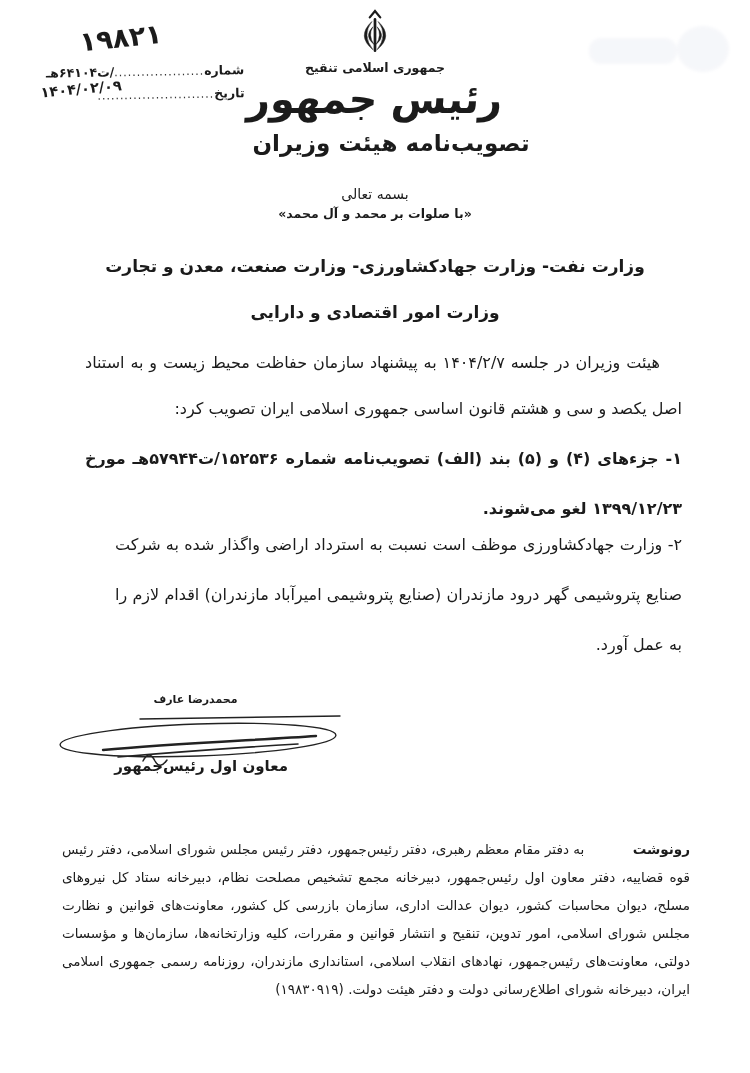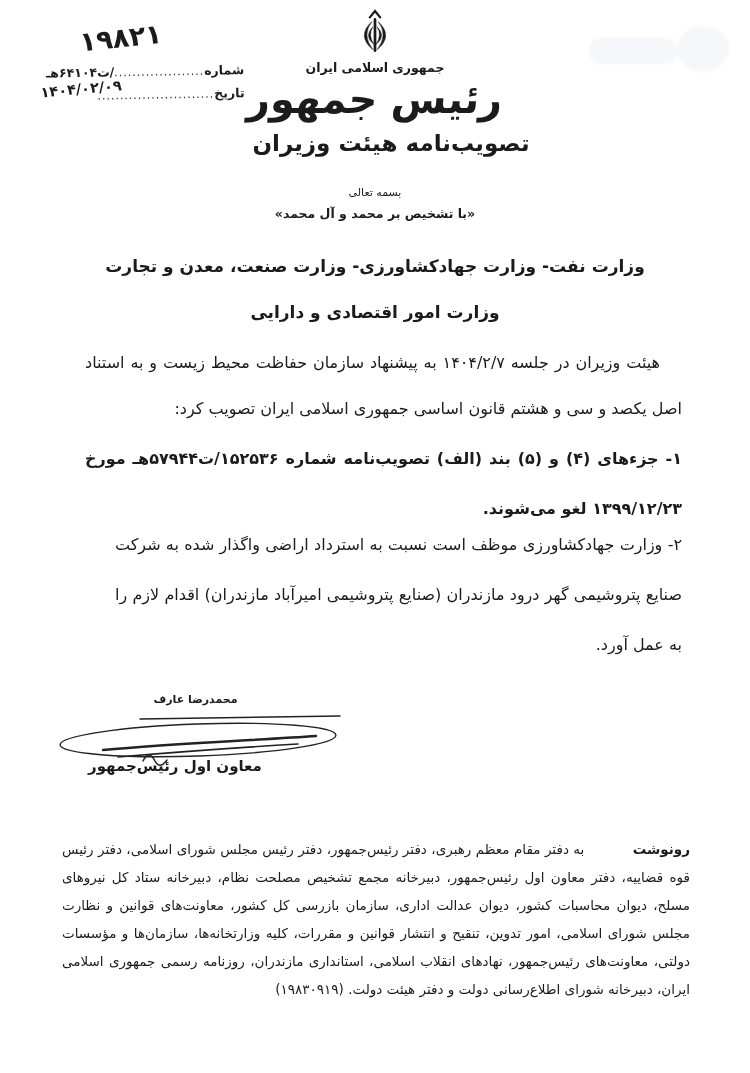--- a/index.html
+++ b/index.html
@@ -25,36 +25,36 @@
   .hline .dots{letter-spacing:1px;overflow:hidden;color:#333;font-size:11px;}
   .hline.numline{margin-top:38px;}
   .hline.dateline{margin-top:8px;position:relative;}
   .hdate{position:absolute;left:18px;top:-7px;font-size:14.5px;font-weight:bold;transform:rotate(-4deg);letter-spacing:1px;white-space:nowrap;}
   
   .emblem{position:absolute;left:354px;top:8px;width:42px;height:50px;}
   .republic{position:absolute;left:0;right:0;top:60px;text-align:center;font-size:12.5px;font-weight:bold;}
   .prez{position:absolute;left:0;right:0;top:76px;text-align:center;font-size:40px;font-weight:bold;transform:skewX(-4deg);}
   .decreetitle{position:absolute;left:0;right:0;top:130px;text-align:center;font-size:23px;font-weight:bold;padding-left:32px;}
   
-  .besmeleh{position:absolute;left:0;right:0;top:186px;text-align:center;font-size:11px;}
+  .besmeleh{position:absolute;left:0;right:0;top:186px;text-align:center;font-size:14px;}
   .salawat{position:absolute;left:0;right:0;top:206px;text-align:center;font-size:12.5px;font-weight:bold;}
   
   .addr1{position:absolute;left:0;right:0;top:256px;text-align:center;font-size:17px;font-weight:bold;}
   .addr2{position:absolute;left:0;right:0;top:302px;text-align:center;font-size:17px;font-weight:bold;}
   
   .bodytxt{position:absolute;right:68px;left:85px;direction:rtl;text-align:justify;font-size:16px;}
   .intro{top:340px;line-height:46px;}
   .intro p{text-indent:22px;margin:0;}
   .clause1{top:434px;line-height:50px;font-weight:bold;}
   .clause2{top:520px;line-height:50px;margin-left:30px;}
   .bodytxt p{margin:0;}
   
   .sig-name{position:absolute;left:103px;top:693px;width:185px;text-align:center;font-size:11px;font-weight:bold;white-space:nowrap;}
   .sig-scribble{position:absolute;left:48px;top:700px;}
-  .sig-title{position:absolute;left:88px;top:757px;width:200px;text-align:left;font-size:15px;font-weight:bold;white-space:nowrap;}
+  .sig-title{position:absolute;left:88px;top:757px;width:200px;text-align:right;font-size:15px;font-weight:bold;white-space:nowrap;}
   
   .footer{position:absolute;right:60px;left:62px;top:835px;direction:rtl;text-align:justify;font-size:13.5px;line-height:28px;}
   .footer .lead{font-weight:bold;margin-left:44px;}
 </style>
 </head>
 <body>
 
 <div class="page">
 
   <div class="watermark">
@@ -82,26 +82,26 @@
         <path d="M15,9 L20,3 L25,9" fill="none" stroke-width="2.2" stroke-linecap="round"></path>
         <path d="M20,11 L20,41" fill="none" stroke-width="2.6" stroke-linecap="round"></path>
         <path d="M23,13 Q33,26 22,40 Q38,27 23,13 Z" stroke-width="0.5"></path>
         <path d="M17,13 Q7,26 18,40 Q2,27 17,13 Z" stroke-width="0.5"></path>
         <path d="M22,18 Q27,26 21,35 Q31,27 22,18 Z" stroke-width="0.4"></path>
         <path d="M18,18 Q13,26 19,35 Q9,27 18,18 Z" stroke-width="0.4"></path>
       </g>
     </svg>
   </div>
 
-  <div class="republic">جمهوری اسلامی ایران</div>
+  <div class="republic">جمهوری اسلامی تنقیح</div>
   <div class="prez">رئیس جمهور</div>
   <div class="decreetitle">تصویب‌نامه هیئت وزیران</div>
 
   <div class="besmeleh">بسمه تعالی</div>
-  <div class="salawat">«با تشخیص بر محمد و آل محمد»</div>
+  <div class="salawat">«با صلوات بر محمد و آل محمد»</div>
 
   <div class="addr1">وزارت نفت- وزارت جهادکشاورزی- وزارت صنعت، معدن و تجارت</div>
   <div class="addr2">وزارت امور اقتصادی و دارایی</div>
 
   <div class="bodytxt intro">
     <p>هیئت وزیران در جلسه ۱۴۰۴/۲/۷ به پیشنهاد سازمان حفاظت محیط زیست و به استناد اصل یکصد و سی و هشتم قانون اساسی جمهوری اسلامی ایران تصویب کرد:</p>
   </div>
   <div class="bodytxt clause1">
     <p>۱- جزءهای (۴) و (۵) بند (الف) تصویب‌نامه شماره ۱۵۲۵۳۶/ت۵۷۹۴۴هـ مورخ ۱۳۹۹/۱۲/۲۳ لغو می‌شوند.</p>
   </div>

